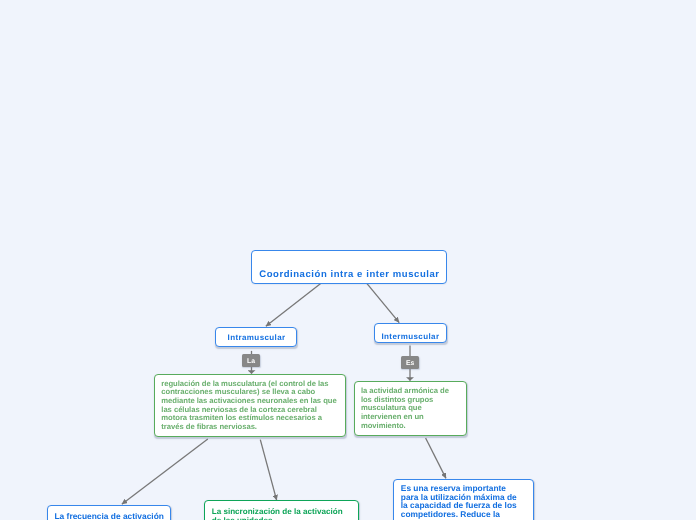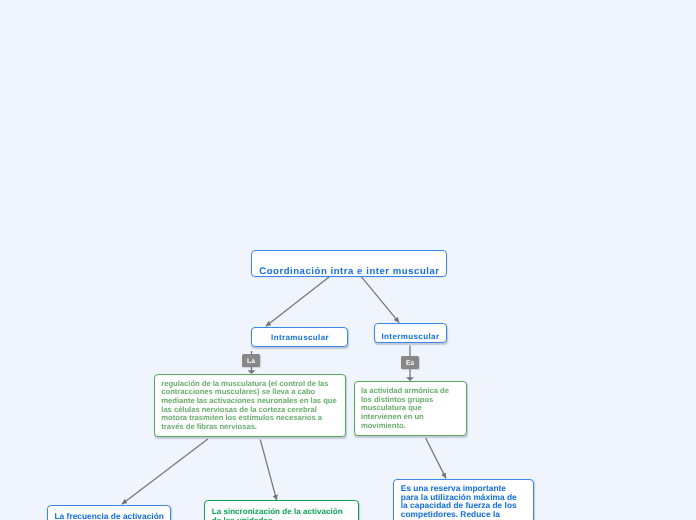--- a/index.html
+++ b/index.html
@@ -40,23 +40,23 @@
       <line x1="332.9" y1="273.9" x2="265.8" y2="326.3"></line>
       <line x1="359.8" y1="274.9" x2="399.2" y2="322.6"></line>
       <line x1="251.5" y1="350.9" x2="251.5" y2="373.7" marker-end="url(#ahv)"></line>
       <line x1="410" y1="345.6" x2="410" y2="380.7" marker-end="url(#ahv)"></line>
       <line x1="207.8" y1="438.9" x2="121.8" y2="504.2"></line>
       <line x1="260.3" y1="439.7" x2="276.7" y2="500.3"></line>
       <line x1="425.6" y1="438" x2="446" y2="478.4"></line>
     </g>
   </svg>
 
-  <div class="node blue ctr noshadow" style="left:251.3px;top:249.7px;width:195.7px;height:27px;font-size:9.5px;letter-spacing:0.57px;text-indent:0.57px;padding-top:16px;">Coordinación intra e inter muscular</div>
+  <div class="node blue ctr noshadow" style="left:251.3px;top:249.7px;width:195.7px;height:34px;font-size:9.5px;letter-spacing:0.57px;text-indent:0.57px;padding-top:16px;">Coordinación intra e inter muscular</div>
 
-  <div class="node blue ctr" style="left:215.4px;top:327.2px;width:97px;height:19.6px;font-size:8px;letter-spacing:0.39px;text-indent:0.39px;padding-top:1.5px;margin-left:36px;">Intramuscular</div>
+  <div class="node blue ctr" style="left:215.4px;top:327.2px;width:82px;height:19.6px;font-size:8px;letter-spacing:0.39px;text-indent:0.39px;padding-top:1.5px;">Intramuscular</div>
 
   <div class="node blue ctr" style="left:373.7px;top:322.6px;width:73.2px;height:20.2px;font-size:8px;letter-spacing:0.39px;text-indent:0.39px;padding-top:7px;">Intermuscular</div>
 
   <div class="lbl" style="left:242px;top:354.4px;width:18px;height:12.5px;">La</div>
 
   <div class="lbl" style="left:401.3px;top:355.9px;width:17.5px;height:12.9px;">Es</div>
 
   <div class="node green" style="left:154.3px;top:374.1px;width:192px;height:62.8px;font-size:7.7px;letter-spacing:-0.05px;line-height:8.66px;padding:4.5px 6px 0 6px;">regulación de la musculatura (el control de las contracciones musculares) se lleva a cabo mediante las activaciones neuronales en las que las células nerviosas de la corteza cerebral motora trasmiten los estímulos necesarios a través de fibras nerviosas.</div>
 
   <div class="node green" style="left:353.9px;top:381.4px;width:113px;height:54.5px;font-size:7.7px;letter-spacing:-0.05px;line-height:8.66px;padding:4.6px 6px 0 6px;">la actividad armónica de los distintos grupos musculatura que intervienen en un movimiento.</div>

